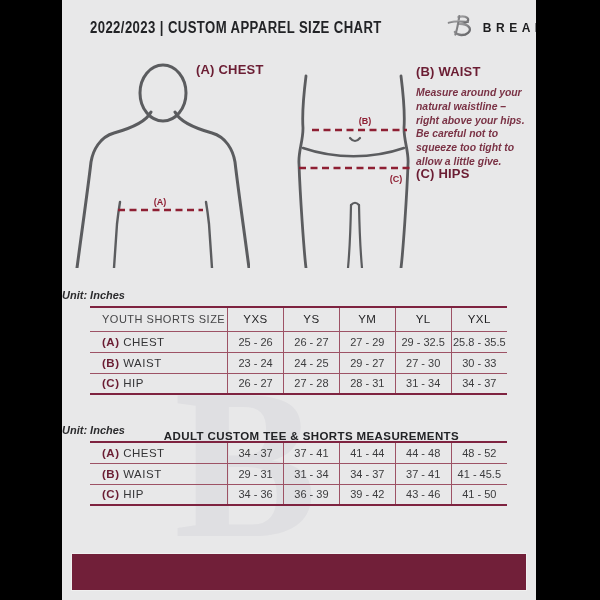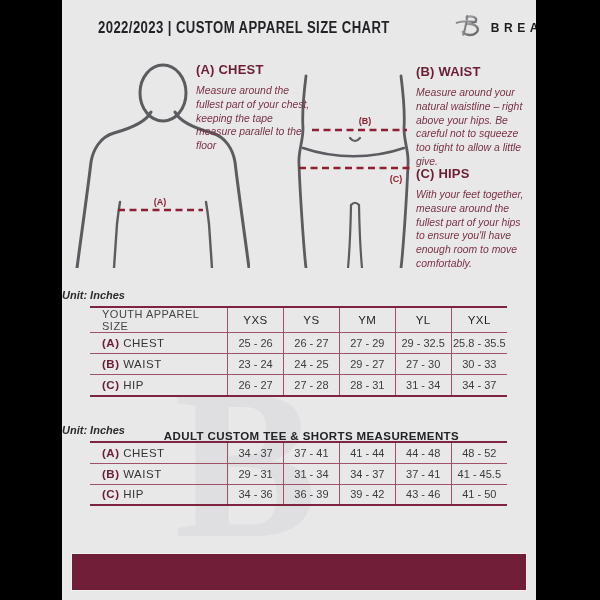--- a/index.html
+++ b/index.html
@@ -13,21 +13,21 @@
     --page:#e8e8e9;
     --tdark:#3c3c3e;
     --ink:#1f1f21;
   }
   *{margin:0;padding:0;box-sizing:border-box;}
   html,body{width:600px;height:600px;}
   body{background:#000;position:relative;overflow:hidden;font-family:"Liberation Sans",sans-serif;}
   .page{position:absolute;left:62px;top:0;width:474px;height:600px;background:var(--page);overflow:hidden;}
 
   
-  .hdr-bar{position:absolute;left:12px;top:14px;width:100%;display:flex;justify-content:space-between;align-items:center;padding:0 24px;}
+  .hdr-bar{position:absolute;left:4px;top:14px;width:100%;display:flex;justify-content:space-between;align-items:center;padding:0 24px;}
   .doc-title{font-size:16px;font-weight:800;color:#222326;letter-spacing:.5px;transform:scaleX(.82);transform-origin:left center;white-space:nowrap;}
   .logo{display:flex;align-items:center;gap:7px;}
   .brand{font-size:12px;font-weight:700;color:#1d1d1f;letter-spacing:4.5px;}
 
   
   .ins-h{position:absolute;font-size:13px;font-weight:800;color:var(--maroon);letter-spacing:.2px;}
   .ins-p{position:absolute;font-size:10.4px;font-style:italic;color:var(--maroon-para);line-height:1.33;}
 
   .fig{position:absolute;}
 
@@ -95,36 +95,34 @@
     <path d="M56,133 Q60,128.5 64,133" fill="none" stroke="var(--figure)" stroke-width="2.2" stroke-linecap="round"></path>
     <path d="M56,133 C55.5,160 54,185 53,196" fill="none" stroke="var(--figure)" stroke-width="2.2" stroke-linecap="round"></path>
     <path d="M64,133 C64.5,160 66,185 67,196" fill="none" stroke="var(--figure)" stroke-width="2.2" stroke-linecap="round"></path>
     <text class="dash-label" x="70" y="52" text-anchor="middle">(B)</text>
     <line x1="17" y1="58" x2="112" y2="58" stroke="var(--dash)" stroke-width="2.6" stroke-dasharray="7 4.5"></line>
     <line x1="4" y1="96" x2="115" y2="96" stroke="var(--dash)" stroke-width="2.6" stroke-dasharray="7 4.5"></line>
     <text class="dash-label" x="101" y="110" text-anchor="middle">(C)</text>
   </svg>
 
   <div class="ins-h" style="left:134px;top:62px;">(A) CHEST</div>
-  <div class="ins-p" style="left:134px;top:84px;width:118px;">Measure around the fullest part of your chest, keeping the tape measure parallel to the floor</div>
 
   <div class="ins-h" style="left:354px;top:64px;">(B) WAIST</div>
-  <div class="ins-p" style="left:354px;top:86px;width:112px;">Measure around your natural waistline – right above your hips. Be careful not to squeeze too tight to allow a little give.</div>
+  <div class="ins-p" style="left:354px;top:86px;width:112px;font-weight:bold;">Measure around your natural waistline – right above your hips. Be careful not to squeeze too tight to allow a little give.</div>
 
   <div class="ins-h" style="left:354px;top:166px;">(C) HIPS</div>
-  <div class="ins-p" style="left:354px;top:188px;width:112px;">With your feet together, measure around the fullest part of your hips to ensure you'll have enough room to move comfortably.</div>
 
   <div class="watermark">B</div>
 
   <div class="sec-unit" style="top:289px;">Unit: Inches</div>
   <div class="tbl-wrap" style="top:306px;">
       <table>
         <tbody>
           <tr class="hdr">
-            <td class="lbl">YOUTH APPAREL SIZE</td>
+            <td class="lbl">YOUTH SHORTS SIZE</td>
             <td class="size">YXS</td>
             <td class="size">YS</td>
             <td class="size">YM</td>
             <td class="size">YL</td>
             <td class="size">YXL</td>
           </tr>
           <tr>
             <td class="lbl"><span class="pfx">(A)</span> CHEST</td>
             <td>25 - 26</td>
             <td>26 - 27</td>

